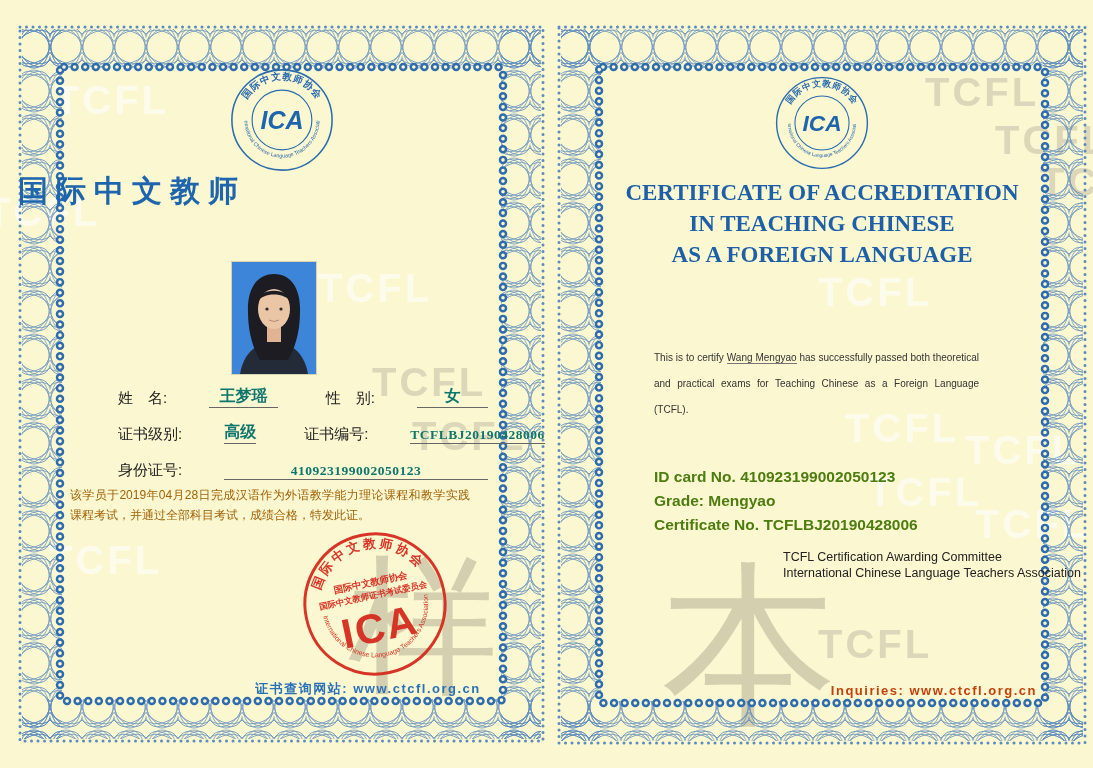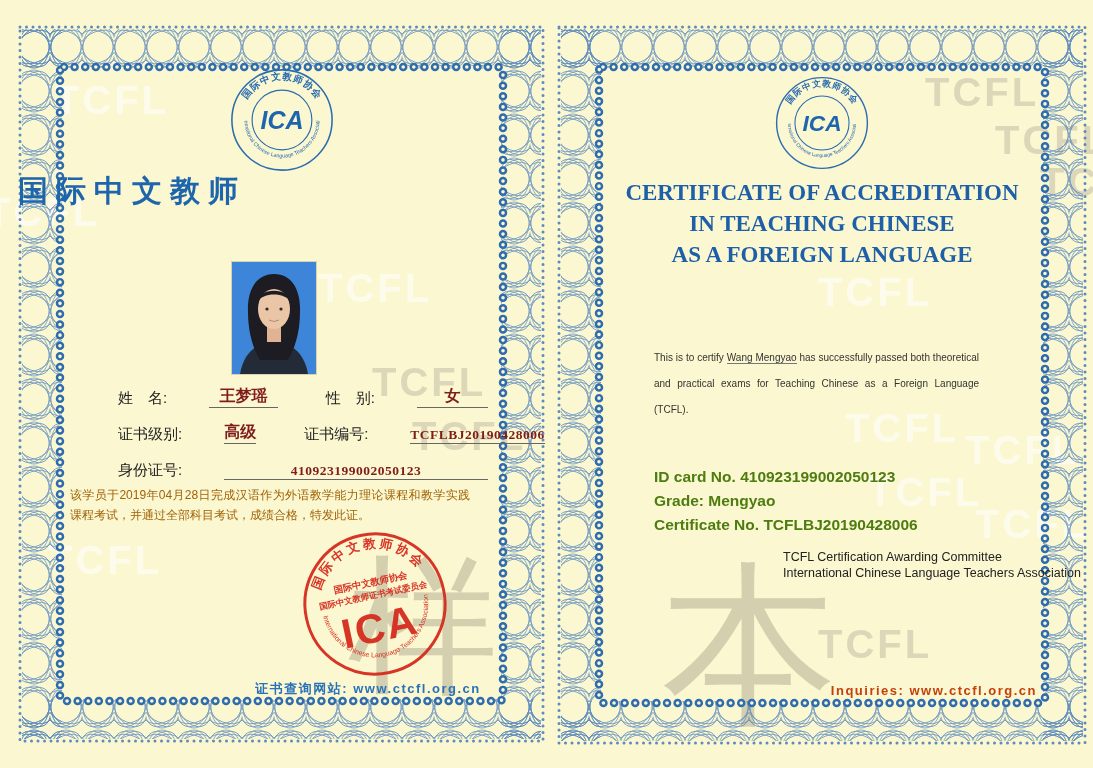--- a/index.html
+++ b/index.html
@@ -21,21 +21,21 @@
   
   .l-title1{position:absolute;top:146px;width:100%;text-align:left;color:#1d65ad;
             font-weight:bold;font-size:30px;letter-spacing:8px;}
   .l-title2{position:absolute;top:184px;width:100%;text-align:center;color:#1d65ad;
             font-weight:bold;font-size:41px;letter-spacing:16px;}
   .photo{position:absolute;left:214px;top:237px;width:84px;height:112px;box-shadow:0 0 0 1px #d8d2ae;}
   .fields{position:absolute;left:100px;top:362px;width:370px;font-size:15px;color:#222;}
   .frow{display:flex;align-items:flex-end;margin-bottom:15px;height:21px;white-space:nowrap;gap:36px;}
   .flab{flex:0 0 auto;padding-right:6px;}
   .fval{display:inline-block;border-bottom:1px solid #666;text-align:center;font-weight:bold;
-        color:#7f1d1d;font-family:"Liberation Serif",serif;font-size:16px;}
+        color:#0f766e;font-family:"Liberation Serif",serif;font-size:16px;}
   .fval.num{font-size:13.5px;letter-spacing:.5px;}
   .l-body{position:absolute;left:52px;top:460px;width:400px;font-size:12px;line-height:1.7;
           color:#a16207;text-align:justify;}
   .stamp{position:absolute;left:283px;top:505px;width:148px;height:148px;transform:rotate(-12deg);
          opacity:.93;z-index:3;}
   .l-footer{position:absolute;left:205px;top:655px;width:290px;text-align:center;color:#2a72b8;
             font-weight:bold;font-size:13px;letter-spacing:1.5px;}
   
   .r-title{position:absolute;top:152px;width:100%;text-align:center;color:#1d5fa8;
            font-family:"Liberation Serif",serif;font-weight:bold;font-size:23px;line-height:31px;}

